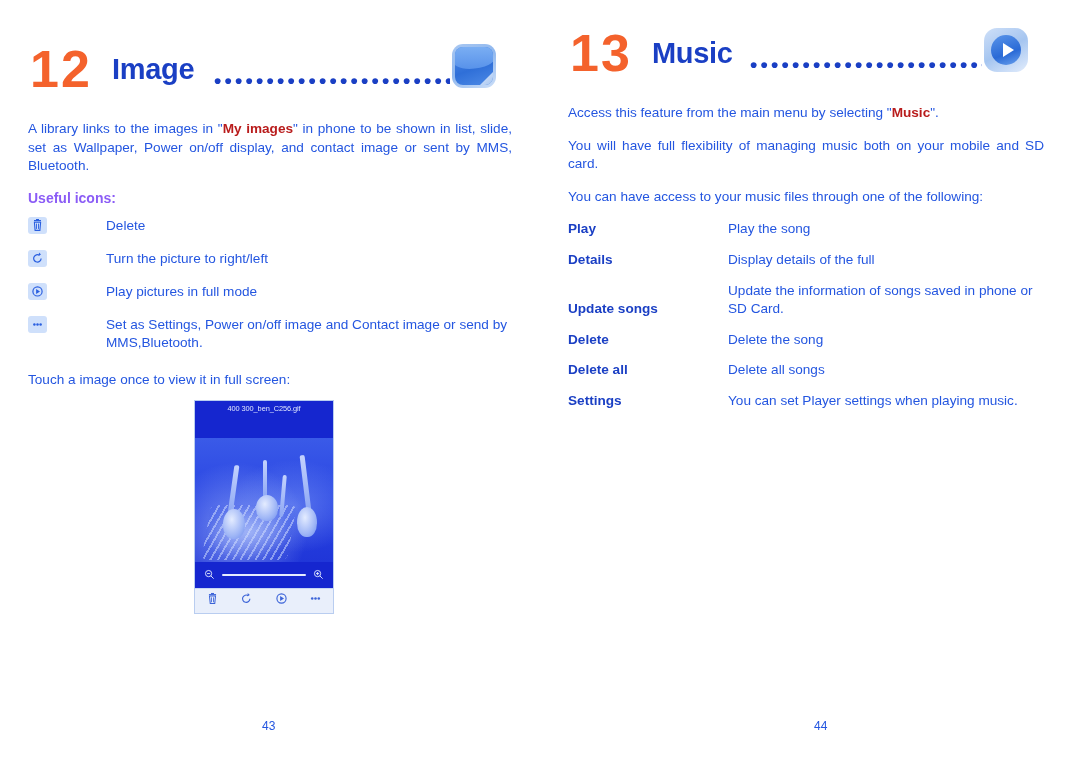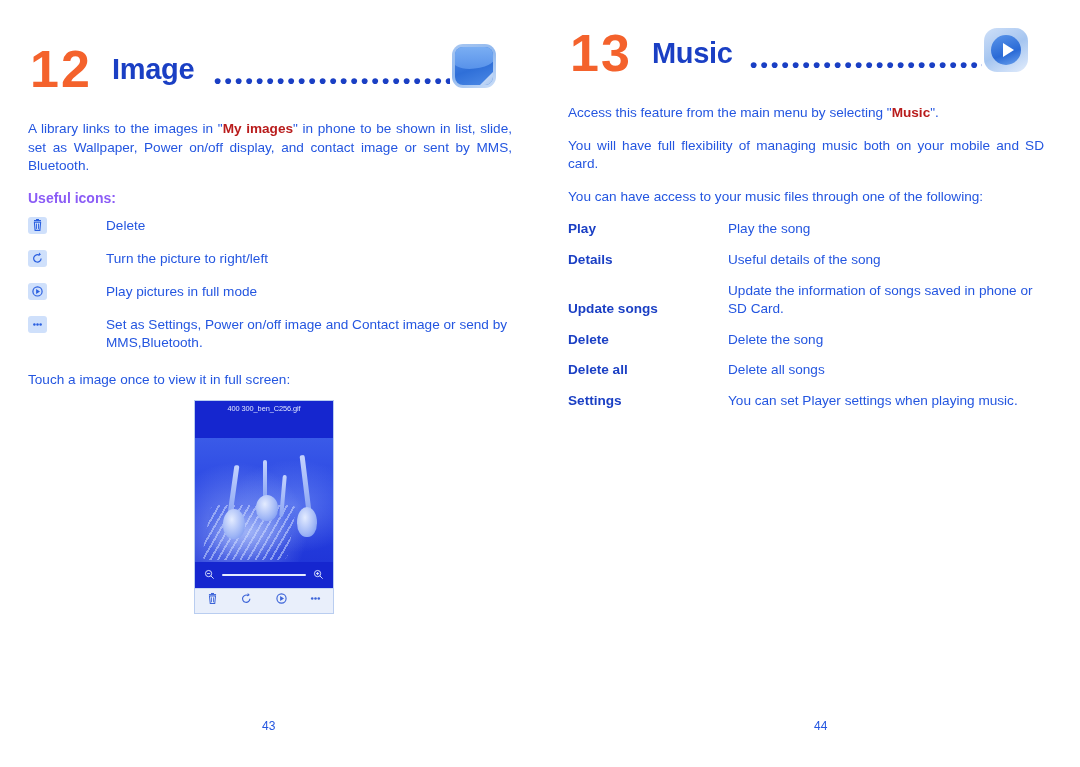--- a/index.html
+++ b/index.html
@@ -460,21 +460,21 @@
 
   <div class="def-list">
 
     <div class="def-row">
       <div class="def-term">Play</div>
       <div class="def-desc">Play the song</div>
     </div>
 
     <div class="def-row">
       <div class="def-term">Details</div>
-      <div class="def-desc">Useful details of the song</div>
+      <div class="def-desc">Display details of the full</div>
     </div>
 
     <div class="def-row">
       <div class="def-term">Update songs</div>
       <div class="def-desc">Update the information of songs saved in phone or SD Card.</div>
     </div>
 
     <div class="def-row">
       <div class="def-term">Delete</div>
       <div class="def-desc">Delete the song</div>

